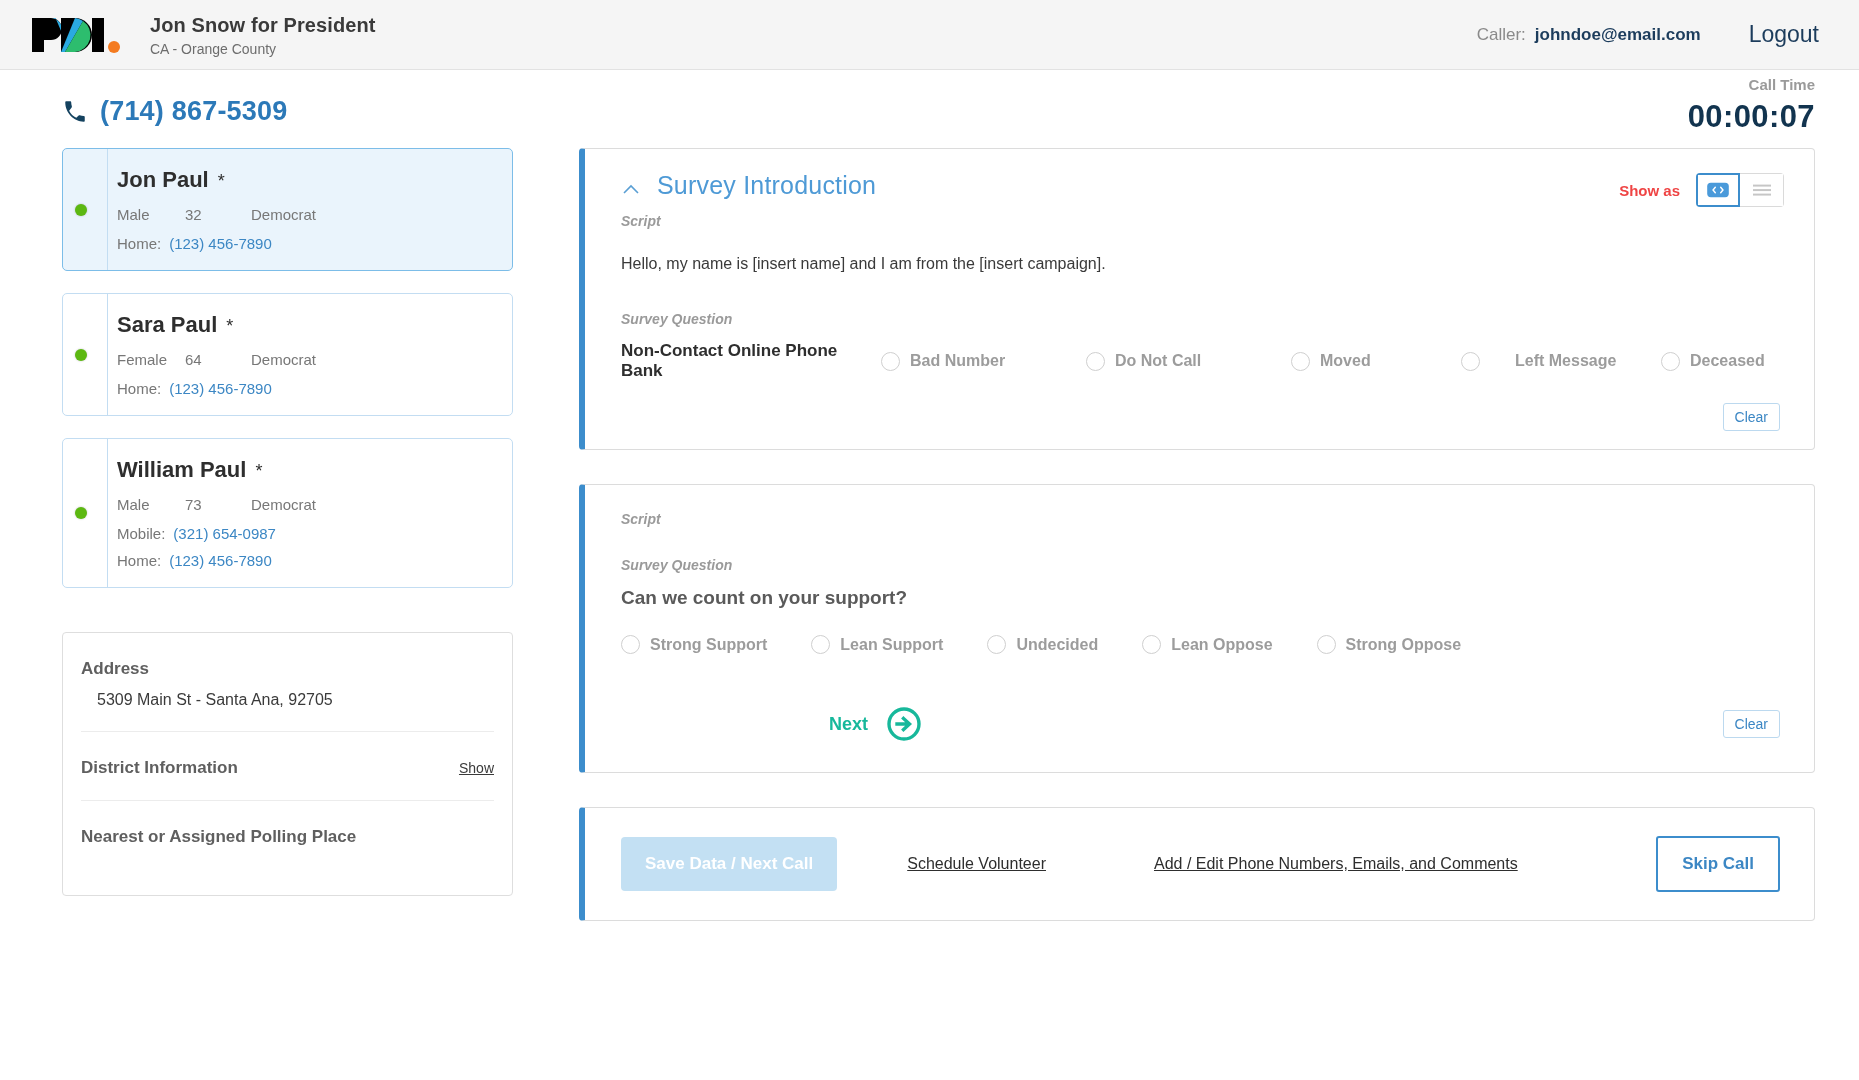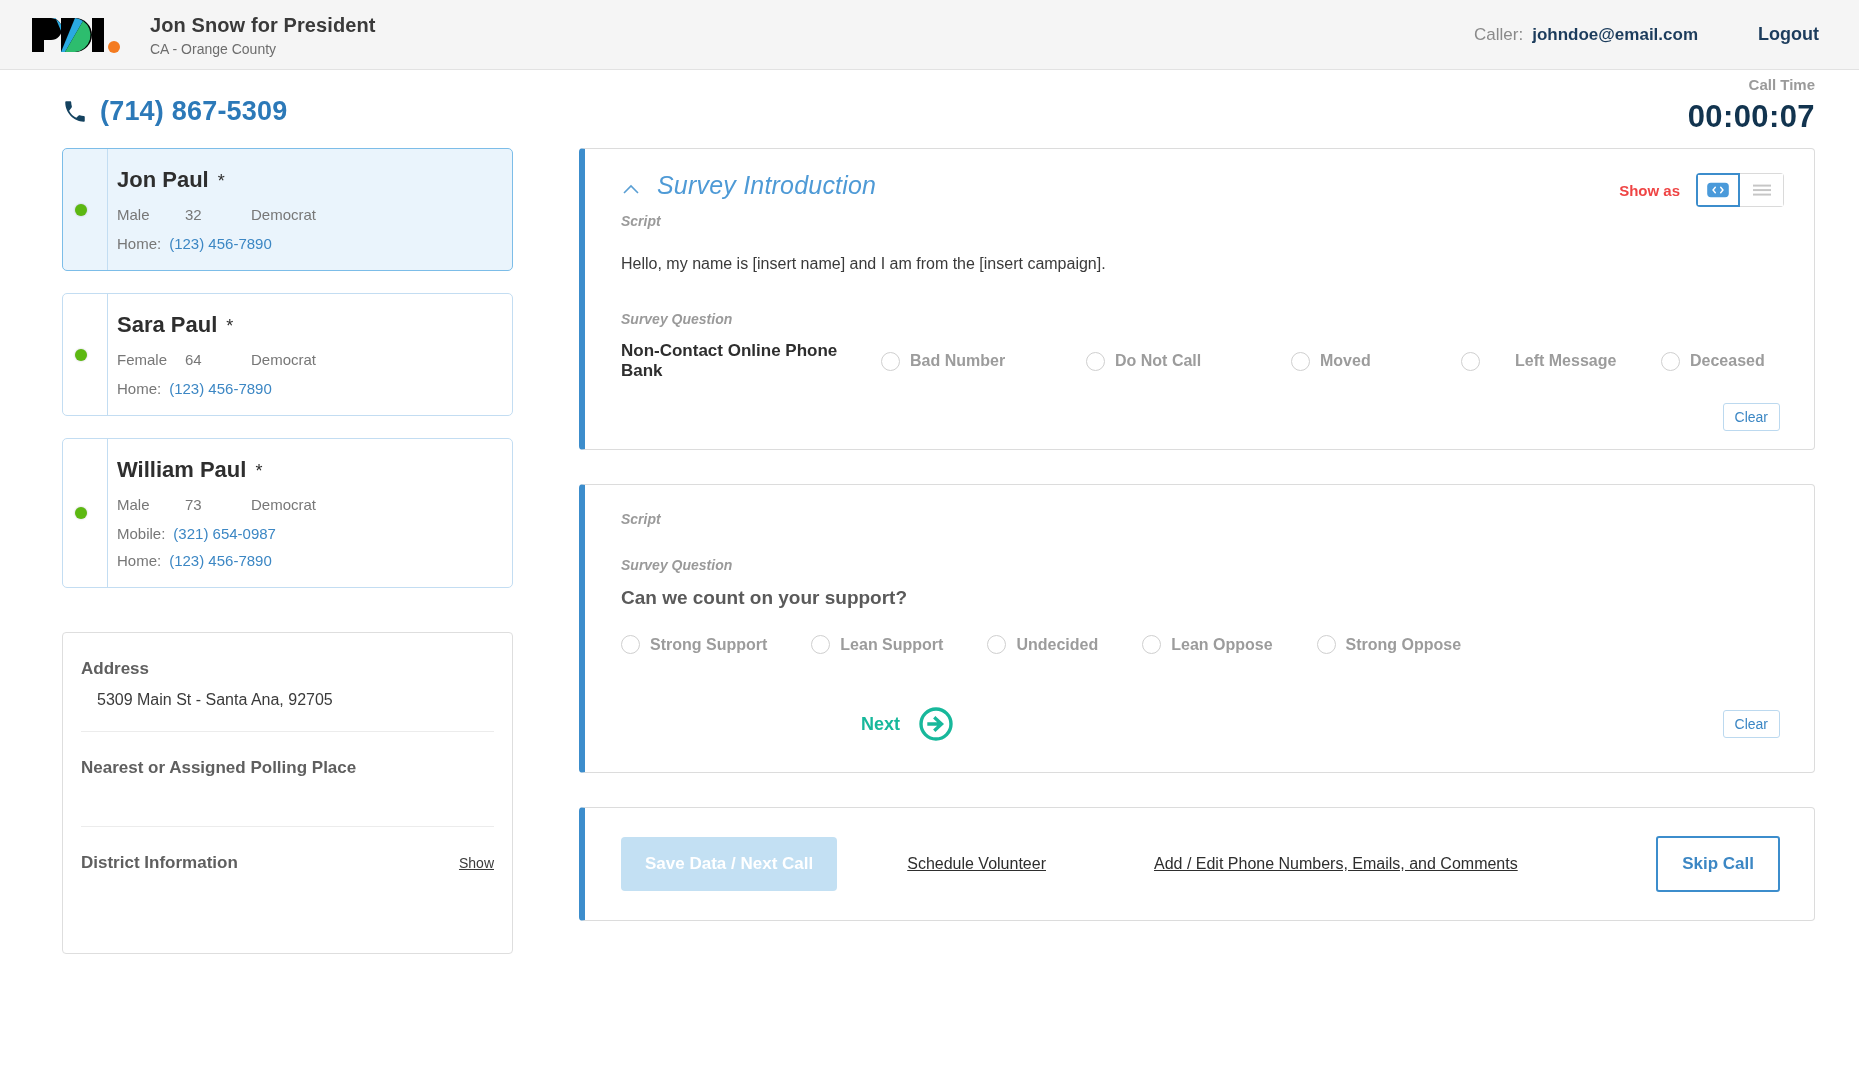--- a/index.html
+++ b/index.html
@@ -24,22 +24,22 @@
   .campaign-text { display: flex; flex-direction: column; justify-content: center; }
   .campaign-title {
     font-size: 20px; font-weight: bold; color: #3a3a3a; line-height: 1.25;
     letter-spacing: .1px;
   }
   .campaign-sub { font-size: 14px; color: #6d6d6d; margin-top: 3px; }
   .header-right { margin-left: auto; display: flex; align-items: center; }
   .caller-label { font-size: 17px; color: #8a8a8a; margin-right: 9px; }
   .caller-email { font-size: 17px; font-weight: bold; color: #1c3c5c; }
   .logout-link {
-    font-size: 18px; font-weight: bold; color: #1c3c5c;
-    margin-left: 60px; text-decoration: none; cursor: pointer;
+    font-size: 23px; font-weight: normal; color: #1c3c5c;
+    margin-left: 48px; text-decoration: none; cursor: pointer;
   }
 
   
   .call-bar {
     position: relative;
     height: 78px;
     padding: 0 44px 0 60px;
   }
   .phone-row {
     position: absolute; left: 62px; top: 26px;
@@ -132,21 +132,21 @@
 
   .panel-head {
     display: flex; align-items: flex-start;
     padding: 22px 30px 0 36px;
   }
   .collapse-caret {
     width: 20px; height: 20px; margin-right: 16px; margin-top: 9px;
     cursor: pointer; flex: none;
   }
   .panel-title {
-    font-size: 25px; color: #4e9ad6; font-weight: normal; letter-spacing: .2px; font-style: italic;
+    font-size: 25px; color: #4e9ad6; font-weight: normal; letter-spacing: .2px;
   }
   .showas-wrap { margin-left: auto; display: flex; align-items: center; margin-top: 2px; }
   .showas-label { font-size: 15px; color: #ef4444; font-weight: bold; margin-right: 16px; }
   .toggle-group { display: flex; border-radius: 4px; overflow: hidden; }
   .tg-btn {
     width: 44px; height: 34px;
     display: flex; align-items: center; justify-content: center;
     border: 1px solid #dadada; background: #fff; cursor: pointer;
   }
   .tg-btn.active { border: 2px solid #3c8dcc; }
@@ -179,21 +179,21 @@
   .clear-row { display: flex; justify-content: flex-end; padding: 0 34px 18px 0; }
   .clear-btn {
     font-size: 14px; color: #3c87c4; background: #fff;
     border: 1px solid #bcd9ef; border-radius: 3px;
     padding: 5px 11px; cursor: pointer;
     font-family: "Liberation Sans", sans-serif;
   }
 
   .next-row {
     display: flex; align-items: center;
-    padding: 30px 34px 0 56px;
+    padding: 30px 34px 0 24px;
   }
   .next-inner { display: flex; align-items: center; cursor: pointer; margin-left: 220px; }
   .next-label { font-size: 18px; font-weight: bold; color: #17b89b; margin-right: 18px; }
   .next-icon { width: 36px; height: 36px; }
   .next-row .clear-btn { margin-left: auto; }
 
   
   .action-bar {
     display: flex; align-items: center;
     padding: 28px 34px 28px 36px;
@@ -309,28 +309,28 @@
       <div class="contact-phone">
         <span>Home:</span><span class="pnum">(123) 456-7890</span>
       </div>
     </div>
 
     <div class="address-panel">
       <div class="ap-section">
         <div class="ap-head">Address</div>
         <div class="ap-value">5309 Main St - Santa Ana, 92705</div>
       </div>
-      <div class="ap-section polling">
-        <div class="ap-head">Nearest or Assigned Polling Place</div>
-      </div>
       <div class="ap-section">
         <div class="ap-head">
           <span>District Information</span>
           <span class="ap-show">Show</span>
         </div>
+      </div>
+      <div class="ap-section polling">
+        <div class="ap-head">Nearest or Assigned Polling Place</div>
       </div>
     </div>
   </div>
 
   <div class="right-col">
 
     <div class="panel">
       <div class="panel-head">
         <svg class="collapse-caret" viewBox="0 0 20 20">
           <path d="M3 13 L10 6 L17 13" fill="none" stroke="#5a9fd4" stroke-width="1.6"></path>

